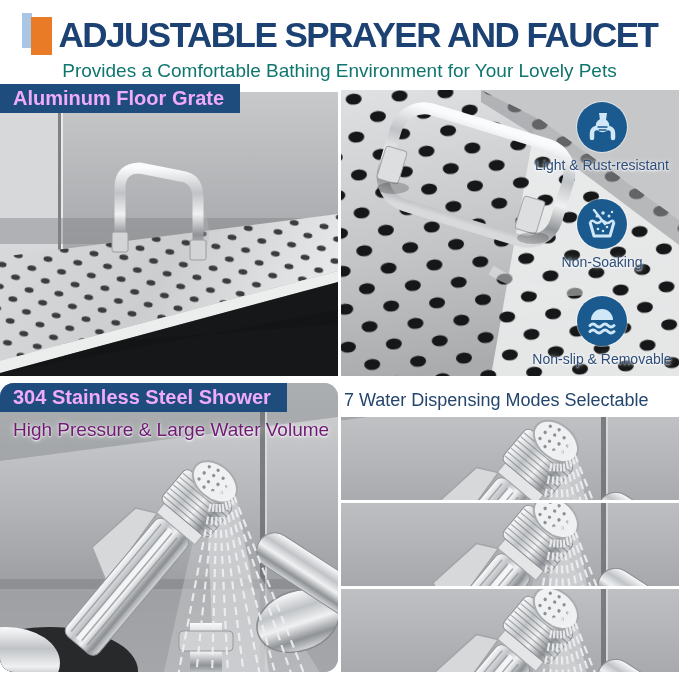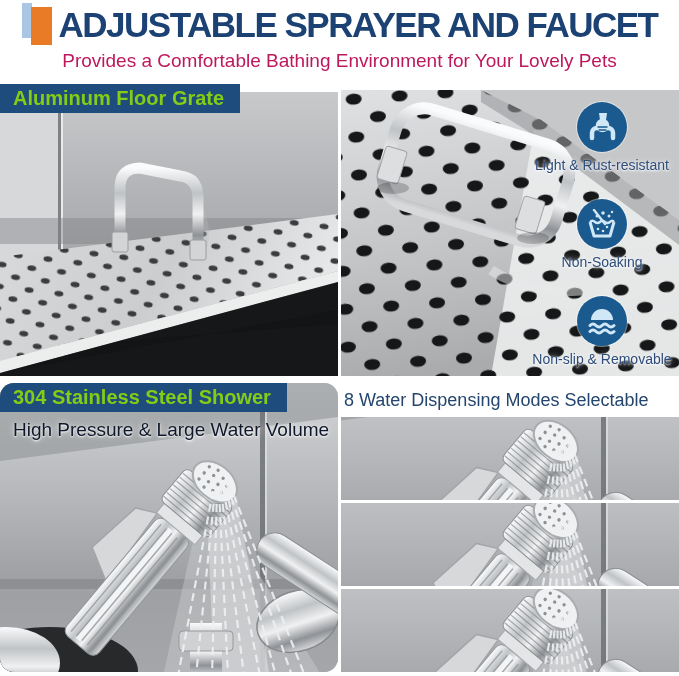--- a/index.html
+++ b/index.html
@@ -1,46 +1,46 @@
 <!DOCTYPE html>
 <html><head>
 <meta charset="utf-8">
 <style>
   html,body{margin:0;padding:0;background:#ffffff;}
   body{font-family:"Liberation Sans",sans-serif;}
   .canvas{position:relative;width:679px;height:676px;background:#ffffff;overflow:hidden;}
 
   
   .header{position:absolute;top:0;left:0;width:679px;height:84px;background:#ffffff;}
-  .title-row{display:flex;justify-content:center;align-items:flex-start;margin-top:2px;}
+  .title-row{display:flex;justify-content:center;align-items:flex-start;margin-top:12px;}
   .brand-mark{position:relative;width:33px;height:46px;margin-right:4px;flex:none;}
   .brand-bar-blue{position:absolute;left:0;top:1px;width:10px;height:35px;background:#a9c7e4;}
   .brand-bar-orange{position:absolute;left:9px;top:5px;width:21px;height:38px;background:#e97b26;}
   .page-title{font-size:35px;font-weight:bold;color:#1c4173;letter-spacing:-1.5px;margin:0;line-height:45px;white-space:nowrap;}
-  .subtitle{text-align:center;font-size:19px;color:#be185d;margin-top:2px;}
+  .subtitle{text-align:center;font-size:19px;color:#0f766e;margin-top:2px;}
 
   
   .photo{position:absolute;overflow:hidden;background:#b9babc;}
-  .badge{position:absolute;background:#1e4d7d;color:#84cc16;font-weight:bold;font-size:20px;line-height:29px;height:29px;padding:0 16px 0 13px;white-space:nowrap;z-index:6;}
+  .badge{position:absolute;background:#1e4d7d;color:#f0abfc;font-weight:bold;font-size:20px;line-height:29px;height:29px;padding:0 16px 0 13px;white-space:nowrap;z-index:6;}
 
   
   .band-grate{position:absolute;top:84px;left:0;width:679px;height:292px;}
   .photo-grate-left{top:8px;left:0;width:338px;height:284px;}
   .photo-grate-right{top:6px;left:341px;width:338px;height:286px;}
   .badge-grate{top:0;left:0;}
   .features{position:absolute;top:12px;right:0;width:154px;display:flex;flex-direction:column;align-items:center;z-index:5;}
   .feature{display:flex;flex-direction:column;align-items:center;margin-bottom:26px;}
   .feature-circle{width:50px;height:50px;border-radius:50%;background:#1b5a8f;display:flex;align-items:center;justify-content:center;margin-bottom:5px;box-shadow:0 0 0 1px rgba(255,255,255,0.45);}
   .feature-label{font-size:14px;color:#2e4d7a;white-space:nowrap;text-shadow:0 1px 2px rgba(255,255,255,0.95),0 0 5px rgba(255,255,255,0.85);}
 
   
   .band-shower{position:absolute;top:383px;left:0;width:679px;height:293px;}
   .photo-shower-left{top:0;left:0;width:338px;height:289px;border-radius:14px;}
   .badge-shower{top:0;left:0;}
-  .tagline{position:absolute;top:36px;left:13px;font-size:19px;color:#0f172a;text-shadow:0 1px 2px rgba(255,255,255,0.95),0 0 6px rgba(255,255,255,0.85);white-space:nowrap;z-index:5;}
+  .tagline{position:absolute;top:36px;left:13px;font-size:19px;color:#701a75;text-shadow:0 1px 2px rgba(255,255,255,0.95),0 0 6px rgba(255,255,255,0.85);white-space:nowrap;z-index:5;}
   .modes-col{position:absolute;top:0;left:341px;width:338px;height:293px;background:#ffffff;}
   .modes-title{font-size:18px;color:#24466e;line-height:34px;height:34px;padding-left:3px;white-space:nowrap;background:#ffffff;}
   .mode-tile{position:relative;width:338px;height:83px;margin-bottom:3px;overflow:hidden;background:#b9babc;}
   .mode-tile:last-child{margin-bottom:0;height:83px;}
 </style>
 </head>
 <body>
 
 <svg width="0" height="0" style="position:absolute" aria-hidden="true">
   <defs>
@@ -243,21 +243,21 @@
   <div class="band-shower">
     <div class="photo photo-shower-left">
       <svg width="338" height="289" viewBox="0 0 338 291" preserveAspectRatio="xMidYMin slice">
         <use href="#sprayer-scene"></use>
       </svg>
       <div class="badge badge-shower">304 Stainless Steel Shower</div>
       <div class="tagline">High Pressure &amp; Large Water Volume</div>
     </div>
 
     <div class="modes-col">
-      <div class="modes-title">8 Water Dispensing Modes Selectable</div>
+      <div class="modes-title">7 Water Dispensing Modes Selectable</div>
       <div class="mode-tile">
         <svg width="338" height="83" viewBox="0 32 338 168" preserveAspectRatio="xMidYMid slice">
             <use href="#sprayer-scene"></use>
           </svg>
       </div>
       <div class="mode-tile">
         <svg width="338" height="83" viewBox="0 42 338 168" preserveAspectRatio="xMidYMid slice">
             <use href="#sprayer-scene"></use>
           </svg>
       </div>

